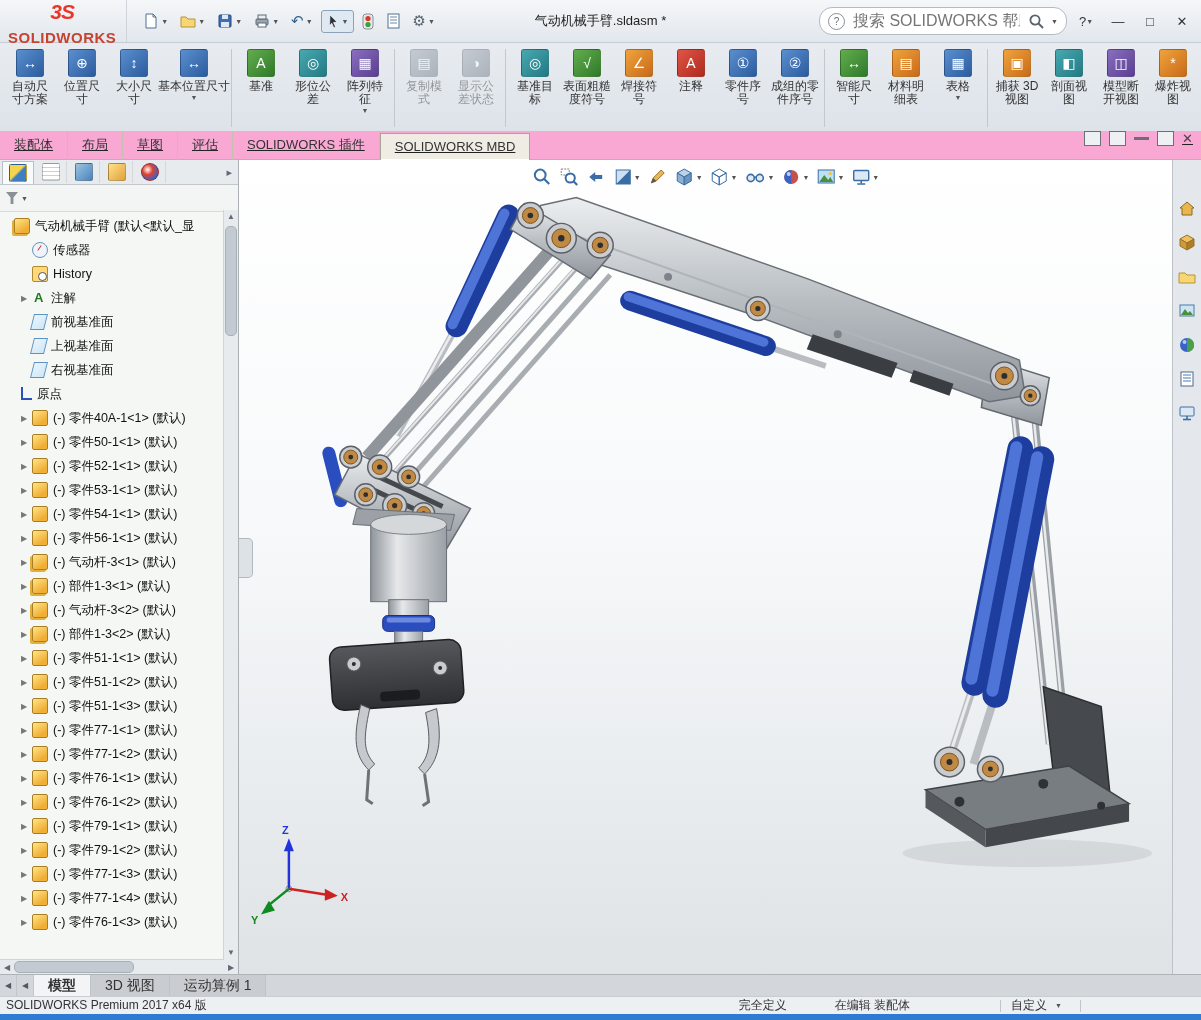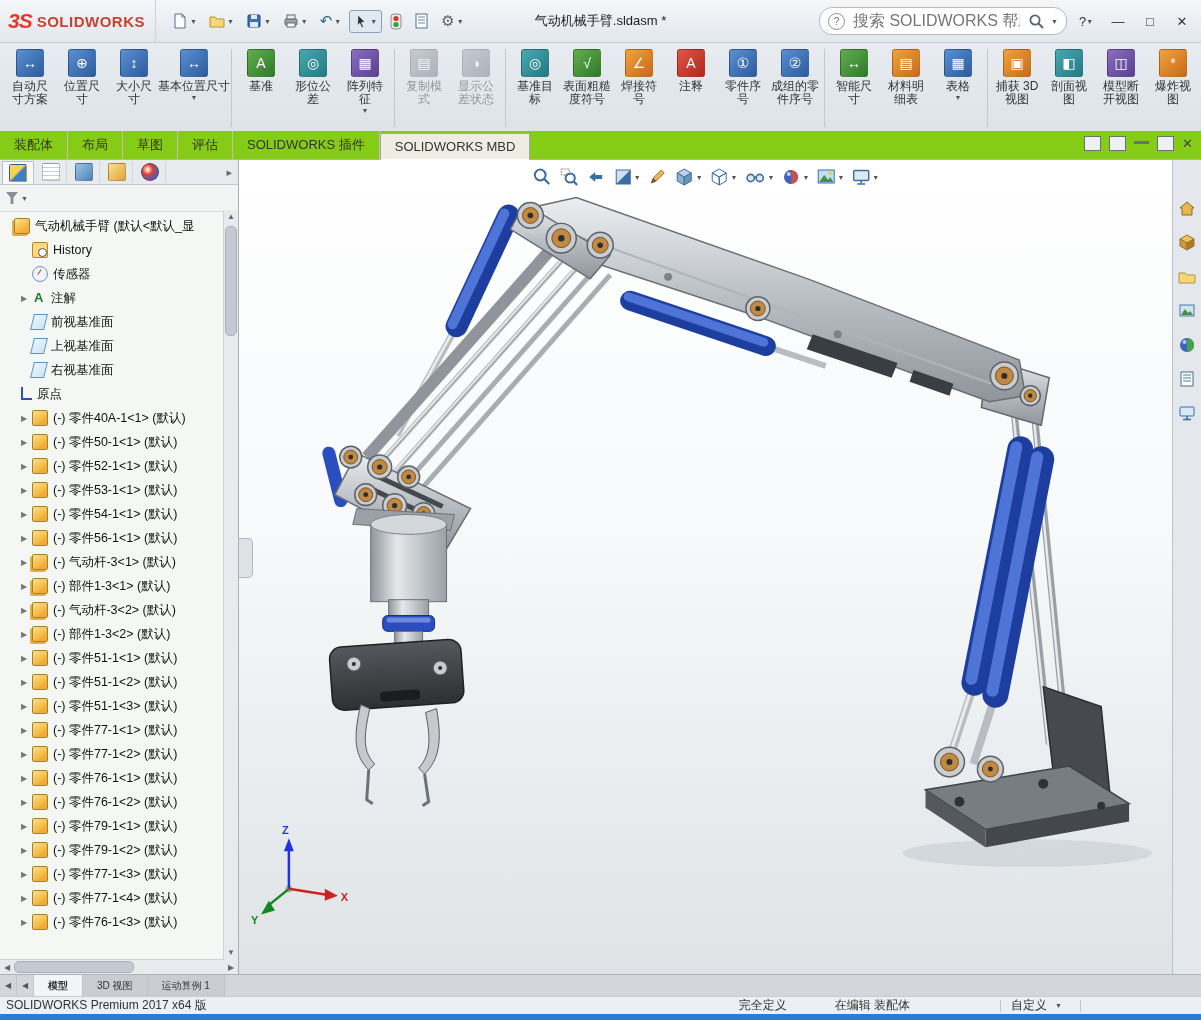--- a/index.html
+++ b/index.html
@@ -1,21 +1,21 @@
 <!DOCTYPE html>
 <html><head>
 <meta charset="utf-8">
 <style>
   html,body{margin:0;padding:0;}
   body{width:1201px;height:1020px;overflow:hidden;font-family:"Liberation Sans","DejaVu Sans",sans-serif;font-size:12px;color:#222;background:#e3e8ee;}
   .app{display:flex;flex-direction:column;width:1201px;height:1020px;}
 
   
   .titlebar{height:42px;flex:none;background:linear-gradient(#f5f7f9,#e2e7ed);border-bottom:1px solid #c6ccd3;display:flex;align-items:center;position:relative;}
-  .brand{display:flex;align-items:center;gap:5px;padding:0 10px 0 8px;border-right:1px solid #cdd3d9;height:100%;}
+  .brand{display:flex;align-items:center;gap:5px;padding:0 10px 0 8px;border-right:1px solid #cdd3d9;height:100%;flex-direction:column;}
   .dsmark{color:#e8362a;font-weight:bold;font-style:italic;font-size:21px;letter-spacing:-1px;}
   .swname{color:#c7432f;font-weight:bold;font-size:15px;letter-spacing:.5px;}
   .tb-tools{display:flex;align-items:center;gap:4px;padding-left:12px;}
   .tbtn{display:flex;align-items:center;gap:2px;padding:3px 4px;border-radius:3px;cursor:default;}
   .tbtn.boxed{border:1px solid #8ba2ba;background:#dfe9f2;}
   .caret{font-size:7px;color:#555;}
   .undo-glyph{font-size:15px;color:#35608f;}
   .gear-glyph{font-size:15px;color:#5a646e;}
   .doc-title{position:absolute;left:50%;transform:translateX(-50%);top:12px;font-size:13px;color:#222;white-space:nowrap;}
   .tb-right{margin-left:auto;display:flex;align-items:center;gap:6px;padding-right:6px;}
@@ -27,21 +27,21 @@
   
   .ribbon{height:86px;flex:none;background:linear-gradient(#e8ecf1,#dde3e9);display:flex;align-items:stretch;padding:2px 2px 0 4px;}
   .rbtn{display:flex;flex-direction:column;align-items:center;padding:4px 5px 1px;min-width:42px;border-radius:3px;cursor:default;}
   .rbtn.disabled{opacity:.45;}
   .ricon{width:26px;height:26px;border-radius:3px;color:#fff;font-size:14px;display:flex;align-items:center;justify-content:center;border:1px solid rgba(0,0,0,.18);flex:none;}
   .rlabel{margin-top:3px;font-size:12px;line-height:13px;text-align:center;color:#333;white-space:nowrap;}
   .rcaret{font-size:7px;color:#555;margin-top:1px;}
   .rsep{width:1px;background:#c2c8ce;margin:4px 3px;flex:none;}
 
   
-  .cmdtabs{height:28px;flex:none;background:#84cc16;border-bottom:1px solid #b9b5a6;display:flex;align-items:center;}
+  .cmdtabs{height:28px;flex:none;background:#f9a8d4;border-bottom:1px solid #b9b5a6;display:flex;align-items:flex-start;text-decoration:underline;}
   .cmdtab{padding:5px 14px 6px;font-size:13px;color:#333;border-right:1px solid #c4c0b1;cursor:default;}
   .cmdtab.active{background:#efede3;border:1px solid #aaa695;border-bottom:none;box-shadow:0 -1px 0 #fff inset;}
   .docwin{margin-left:auto;display:flex;align-items:center;gap:8px;padding:0 8px 4px;}
   .dw{width:15px;height:13px;border:1px solid #6a7076;background:#eef1f4;display:inline-block;}
   .dw.min{height:3px;border:none;background:#6a7076;margin-bottom:1px;}
   .dw.close{border:none;background:none;color:#444;font-size:13px;width:auto;height:auto;line-height:13px;}
 
   
   .main{flex:1;display:flex;min-height:0;}
   .leftpanel{width:238px;flex:none;background:#f4f7f4;border-right:1px solid #aab0b6;display:flex;flex-direction:column;position:relative;}
@@ -85,21 +85,21 @@
   .headsup{position:absolute;top:5px;left:50%;transform:translateX(-50%);display:flex;align-items:center;gap:3px;z-index:5;}
   .hbtn{display:flex;align-items:center;gap:1px;padding:2px;border-radius:3px;}
   .splitter-tab{position:absolute;left:0;top:378px;width:13px;height:38px;background:#dde2e6;border:1px solid #b2b8bd;border-left:none;border-radius:0 5px 5px 0;z-index:4;}
 
   .taskpane{width:28px;flex:none;background:#e4e8ec;border-left:1px solid #bcc2c8;display:flex;flex-direction:column;align-items:center;gap:12px;padding-top:38px;}
   .tpbtn{width:22px;height:22px;display:flex;align-items:center;justify-content:center;border-radius:3px;}
 
   
   .doctabs{height:21px;flex:none;background:#d3d7db;border-top:1px solid #aeb3b8;display:flex;align-items:stretch;}
   .dnav{width:16px;display:flex;align-items:center;justify-content:center;font-size:8px;color:#556;border-right:1px solid #c2c6ca;}
-  .dtab{padding:2px 14px;display:flex;align-items:center;font-size:10px;color:#333;border-right:1px solid #bfc3c7;background:#c9cdd1;}
+  .dtab{padding:2px 14px;display:flex;align-items:center;font-size:14px;color:#333;border-right:1px solid #bfc3c7;background:#c9cdd1;}
   .dtab.active{background:#f2f4f6;font-weight:bold;}
   .statusbar{height:17px;flex:none;background:#edf0f3;border-top:1px solid #c8cdd2;display:flex;align-items:center;font-size:12px;color:#333;}
   .s-left{padding-left:6px;}
   .s-item{white-space:nowrap;}
   .s-sep{width:1px;height:12px;background:#c0c5ca;margin:0 10px;}
   .bottomstrip{height:6px;flex:none;background:#2e7bd2;}
 </style>
 </head>
 <body>
 
@@ -396,27 +396,27 @@
         <span class="caret">▼</span>
       </div>
       <div class="tree">
         <div class="trow" style="padding-left:12px;">
           <span class="ti asm"></span>
           <span class="tlabel">气动机械手臂 (默认&lt;默认_显</span>
         </div>
         <div>
             <div class="trow" style="padding-left: 18px;">
               <span class="tarrow"></span>
+              <span class="ti sensor"></span>
+              <span class="tlabel">传感器</span>
+            </div>
+            <div class="trow" style="padding-left: 18px;">
+              <span class="tarrow"></span>
               <span class="ti history"></span>
               <span class="tlabel">History</span>
-            </div>
-            <div class="trow" style="padding-left: 18px;">
-              <span class="tarrow"></span>
-              <span class="ti sensor"></span>
-              <span class="tlabel">传感器</span>
             </div>
             <div class="trow" style="padding-left: 18px;">
               <span class="tarrow">▶</span>
               <span class="ti ann"></span>
               <span class="tlabel">注解</span>
             </div>
             <div class="trow" style="padding-left: 18px;">
               <span class="tarrow"></span>
               <span class="ti plane"></span>
               <span class="tlabel">前视基准面</span>

